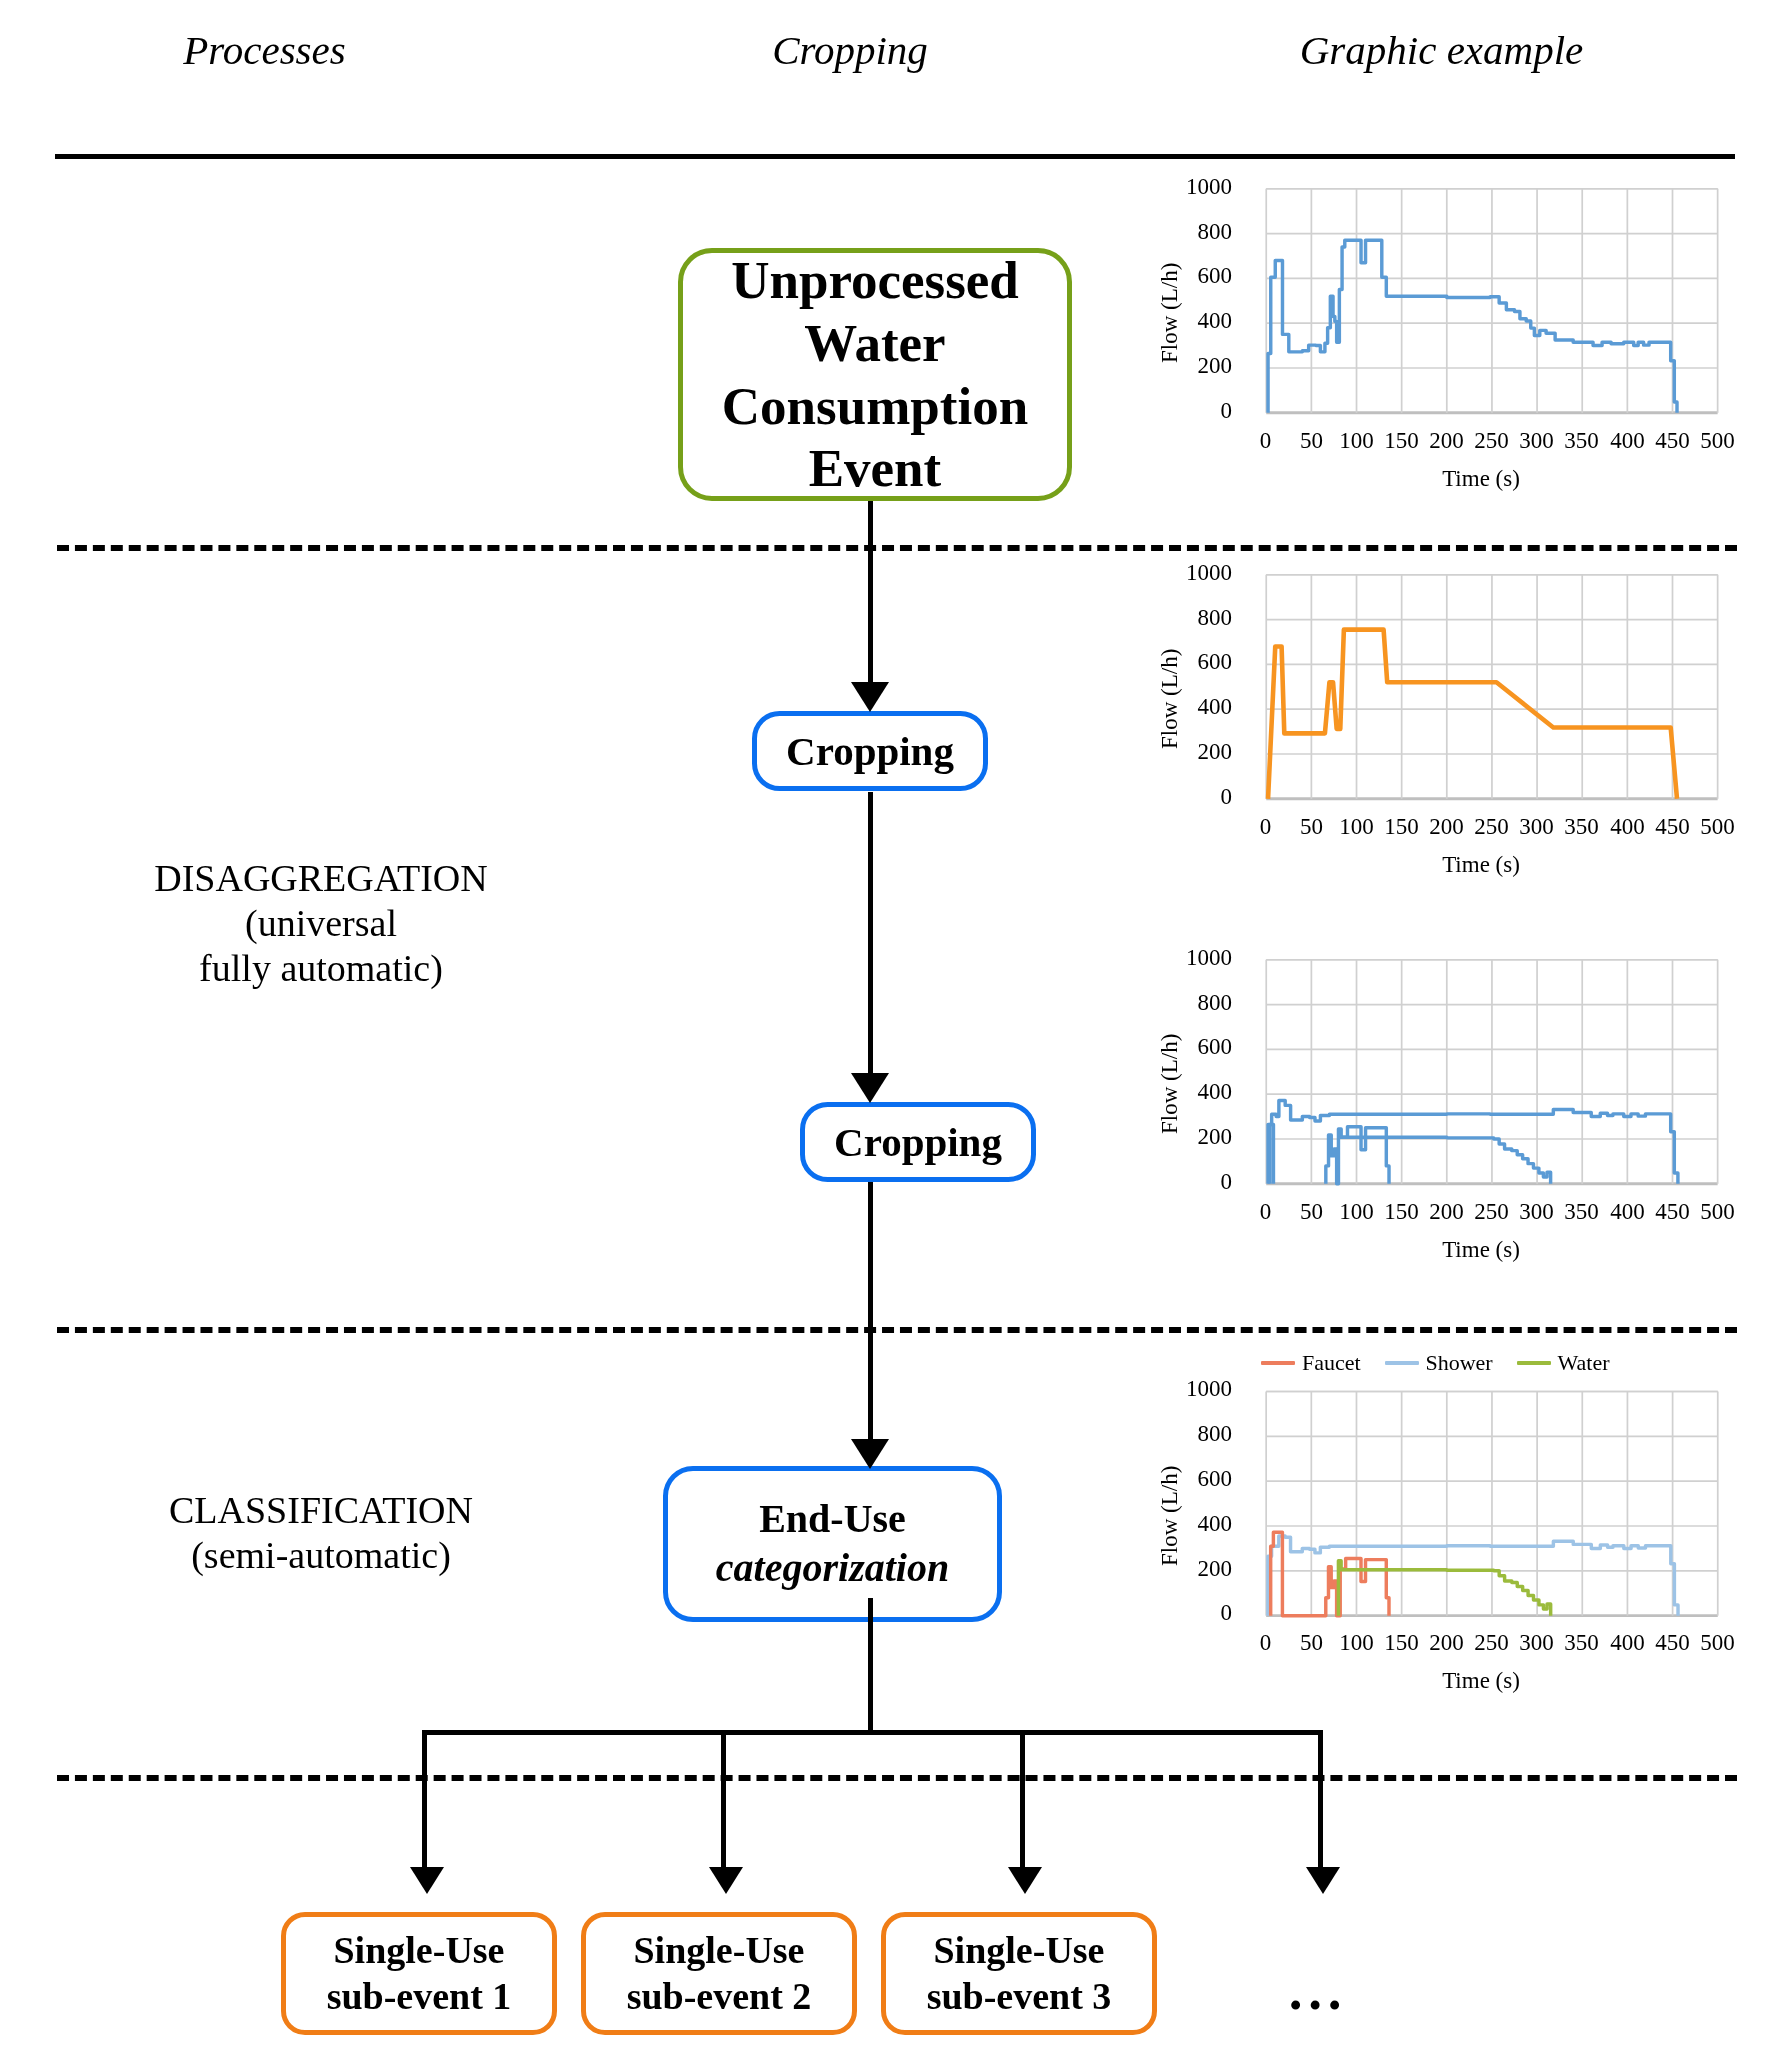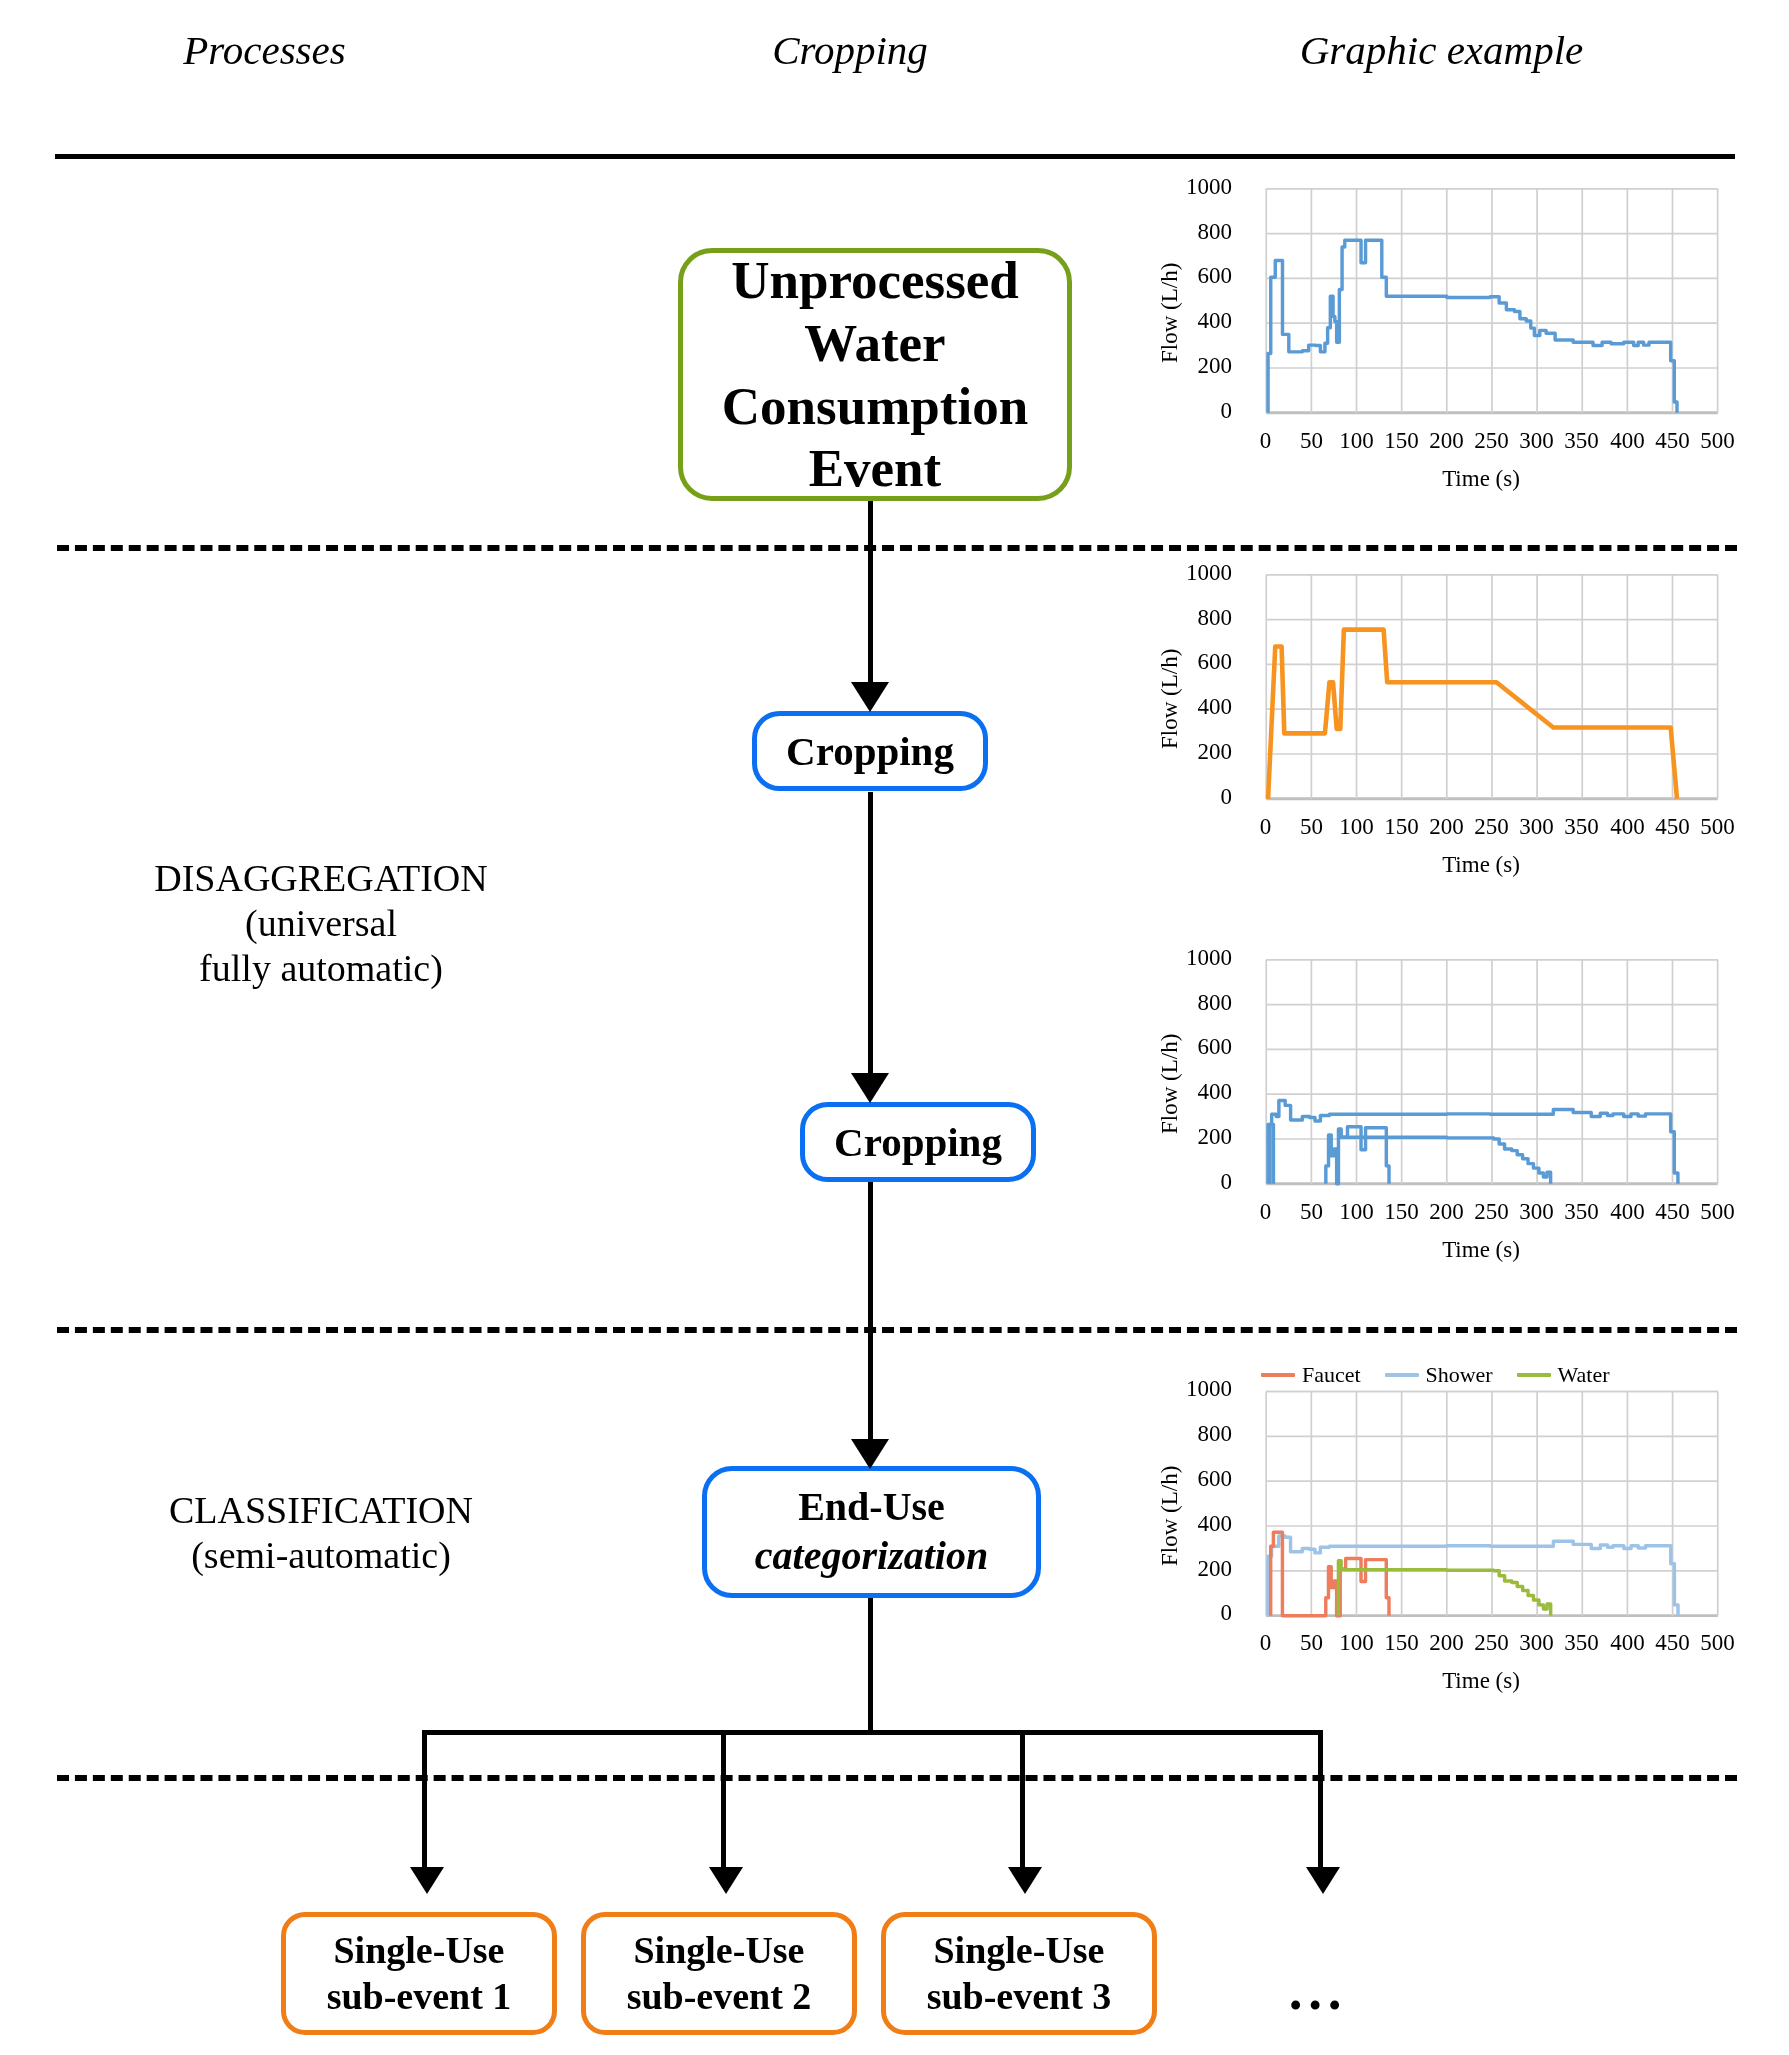--- a/index.html
+++ b/index.html
@@ -21,21 +21,21 @@
   #proc-disagg{left:34px;top:856px;width:574px;}
   #proc-class{left:34px;top:1488px;width:574px;}
 
   
   .fbox{position:absolute;background:#fff;border-radius:27.6px;display:flex;align-items:center;
         justify-content:center;text-align:center;font-weight:bold;box-sizing:border-box;}
   #box-unprocessed{left:678px;top:248px;width:394px;height:253px;border:5.2px solid #76A019;
         border-radius:34px;font-size:53px;line-height:1.18;}
   #box-filtering{left:752px;top:711px;width:236px;height:80px;border:5.7px solid #0A6FF0;font-size:41px;}
   #box-cropping{left:752px;top:1102px;width:236px;height:80px;border:5.7px solid #0A6FF0;font-size:41px;margin-left:48px;}
-  #box-enduse{left:702px;top:1466px;width:339px;height:132px;border:5.7px solid #0A6FF0;
+  #box-enduse{left:663px;top:1466px;width:339px;height:156px;border:5.7px solid #0A6FF0;
         border-radius:30px;font-size:40px;line-height:1.22;}
   #box-enduse .it{font-style:italic;}
 
   .sbox{position:absolute;background:#fff;border:5.2px solid #F07D16;border-radius:24px;display:flex;
         align-items:center;justify-content:center;text-align:center;font-weight:bold;font-size:38px;
         line-height:1.2;box-sizing:border-box;}
   #sub-1{left:281px;top:1912px;width:276px;height:123px;}
   #sub-2{left:581px;top:1912px;width:276px;height:123px;}
   #sub-3{left:881px;top:1912px;width:276px;height:123px;}
 
@@ -267,21 +267,21 @@
     <div class="xtick" style="left: 317px; top: 245px;">250</div>
     <div class="xtick" style="left: 362px; top: 245px;">300</div>
     <div class="xtick" style="left: 407px; top: 245px;">350</div>
     <div class="xtick" style="left: 453px; top: 245px;">400</div>
     <div class="xtick" style="left: 498px; top: 245px;">450</div>
     <div class="xtick" style="left: 543px; top: 245px;">500</div>
     <div class="ylabel" style="left: 14.4px; top: 180px;">Flow (L/h)</div>
     <div class="xlabel" style="left: 101px; width: 474px; top: 283px;">Time (s)</div>
   </div>
 <div class="chart" id="chart-classified" style="left: 1143px; top: 1350px; width: 592px; height: 322px;">
-    <div class="legend" style="left: 118px; top: 12px; align-items: flex-end;">
+    <div class="legend" style="left: 118px; top: 0px; align-items: flex-end;">
       <div class="legend-item">
         <span class="legend-swatch" style="background: rgb(237, 125, 93);"></span>
         <span>Faucet</span>
       </div>
       <div class="legend-item">
         <span class="legend-swatch" style="background: rgb(157, 195, 230);"></span>
         <span>Shower</span>
       </div>
       <div class="legend-item">
         <span class="legend-swatch" style="background: rgb(155, 187, 60);"></span>

